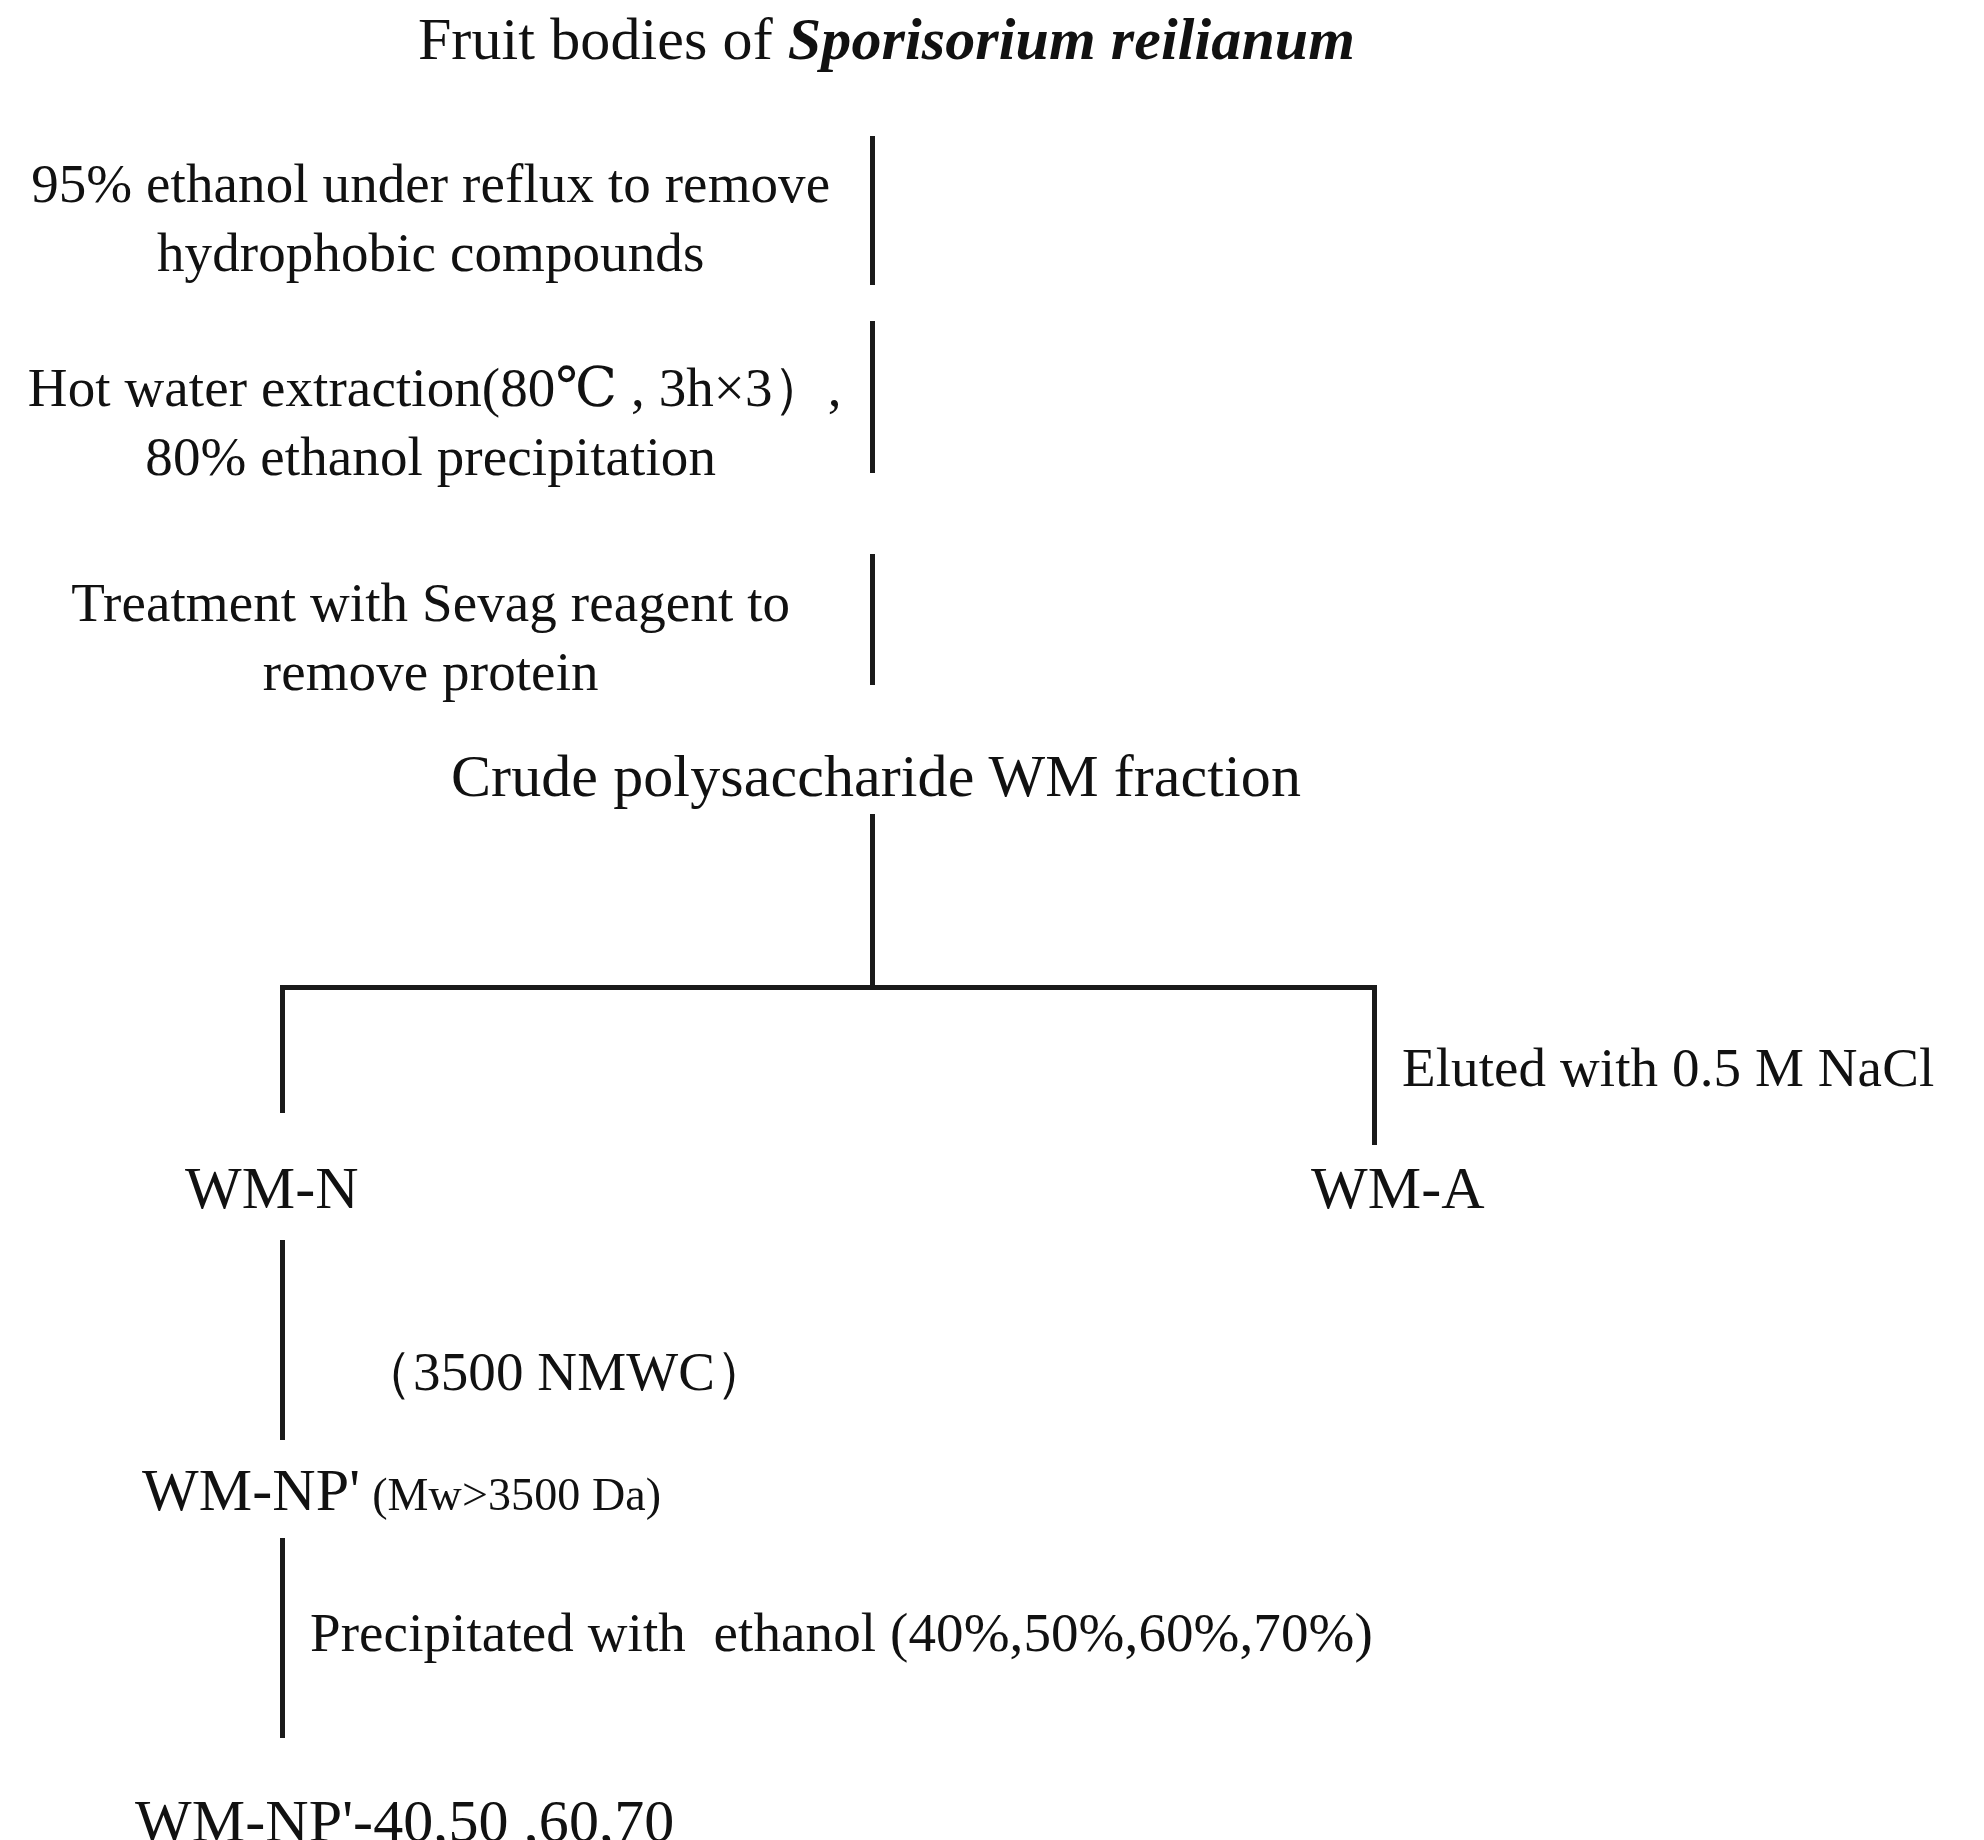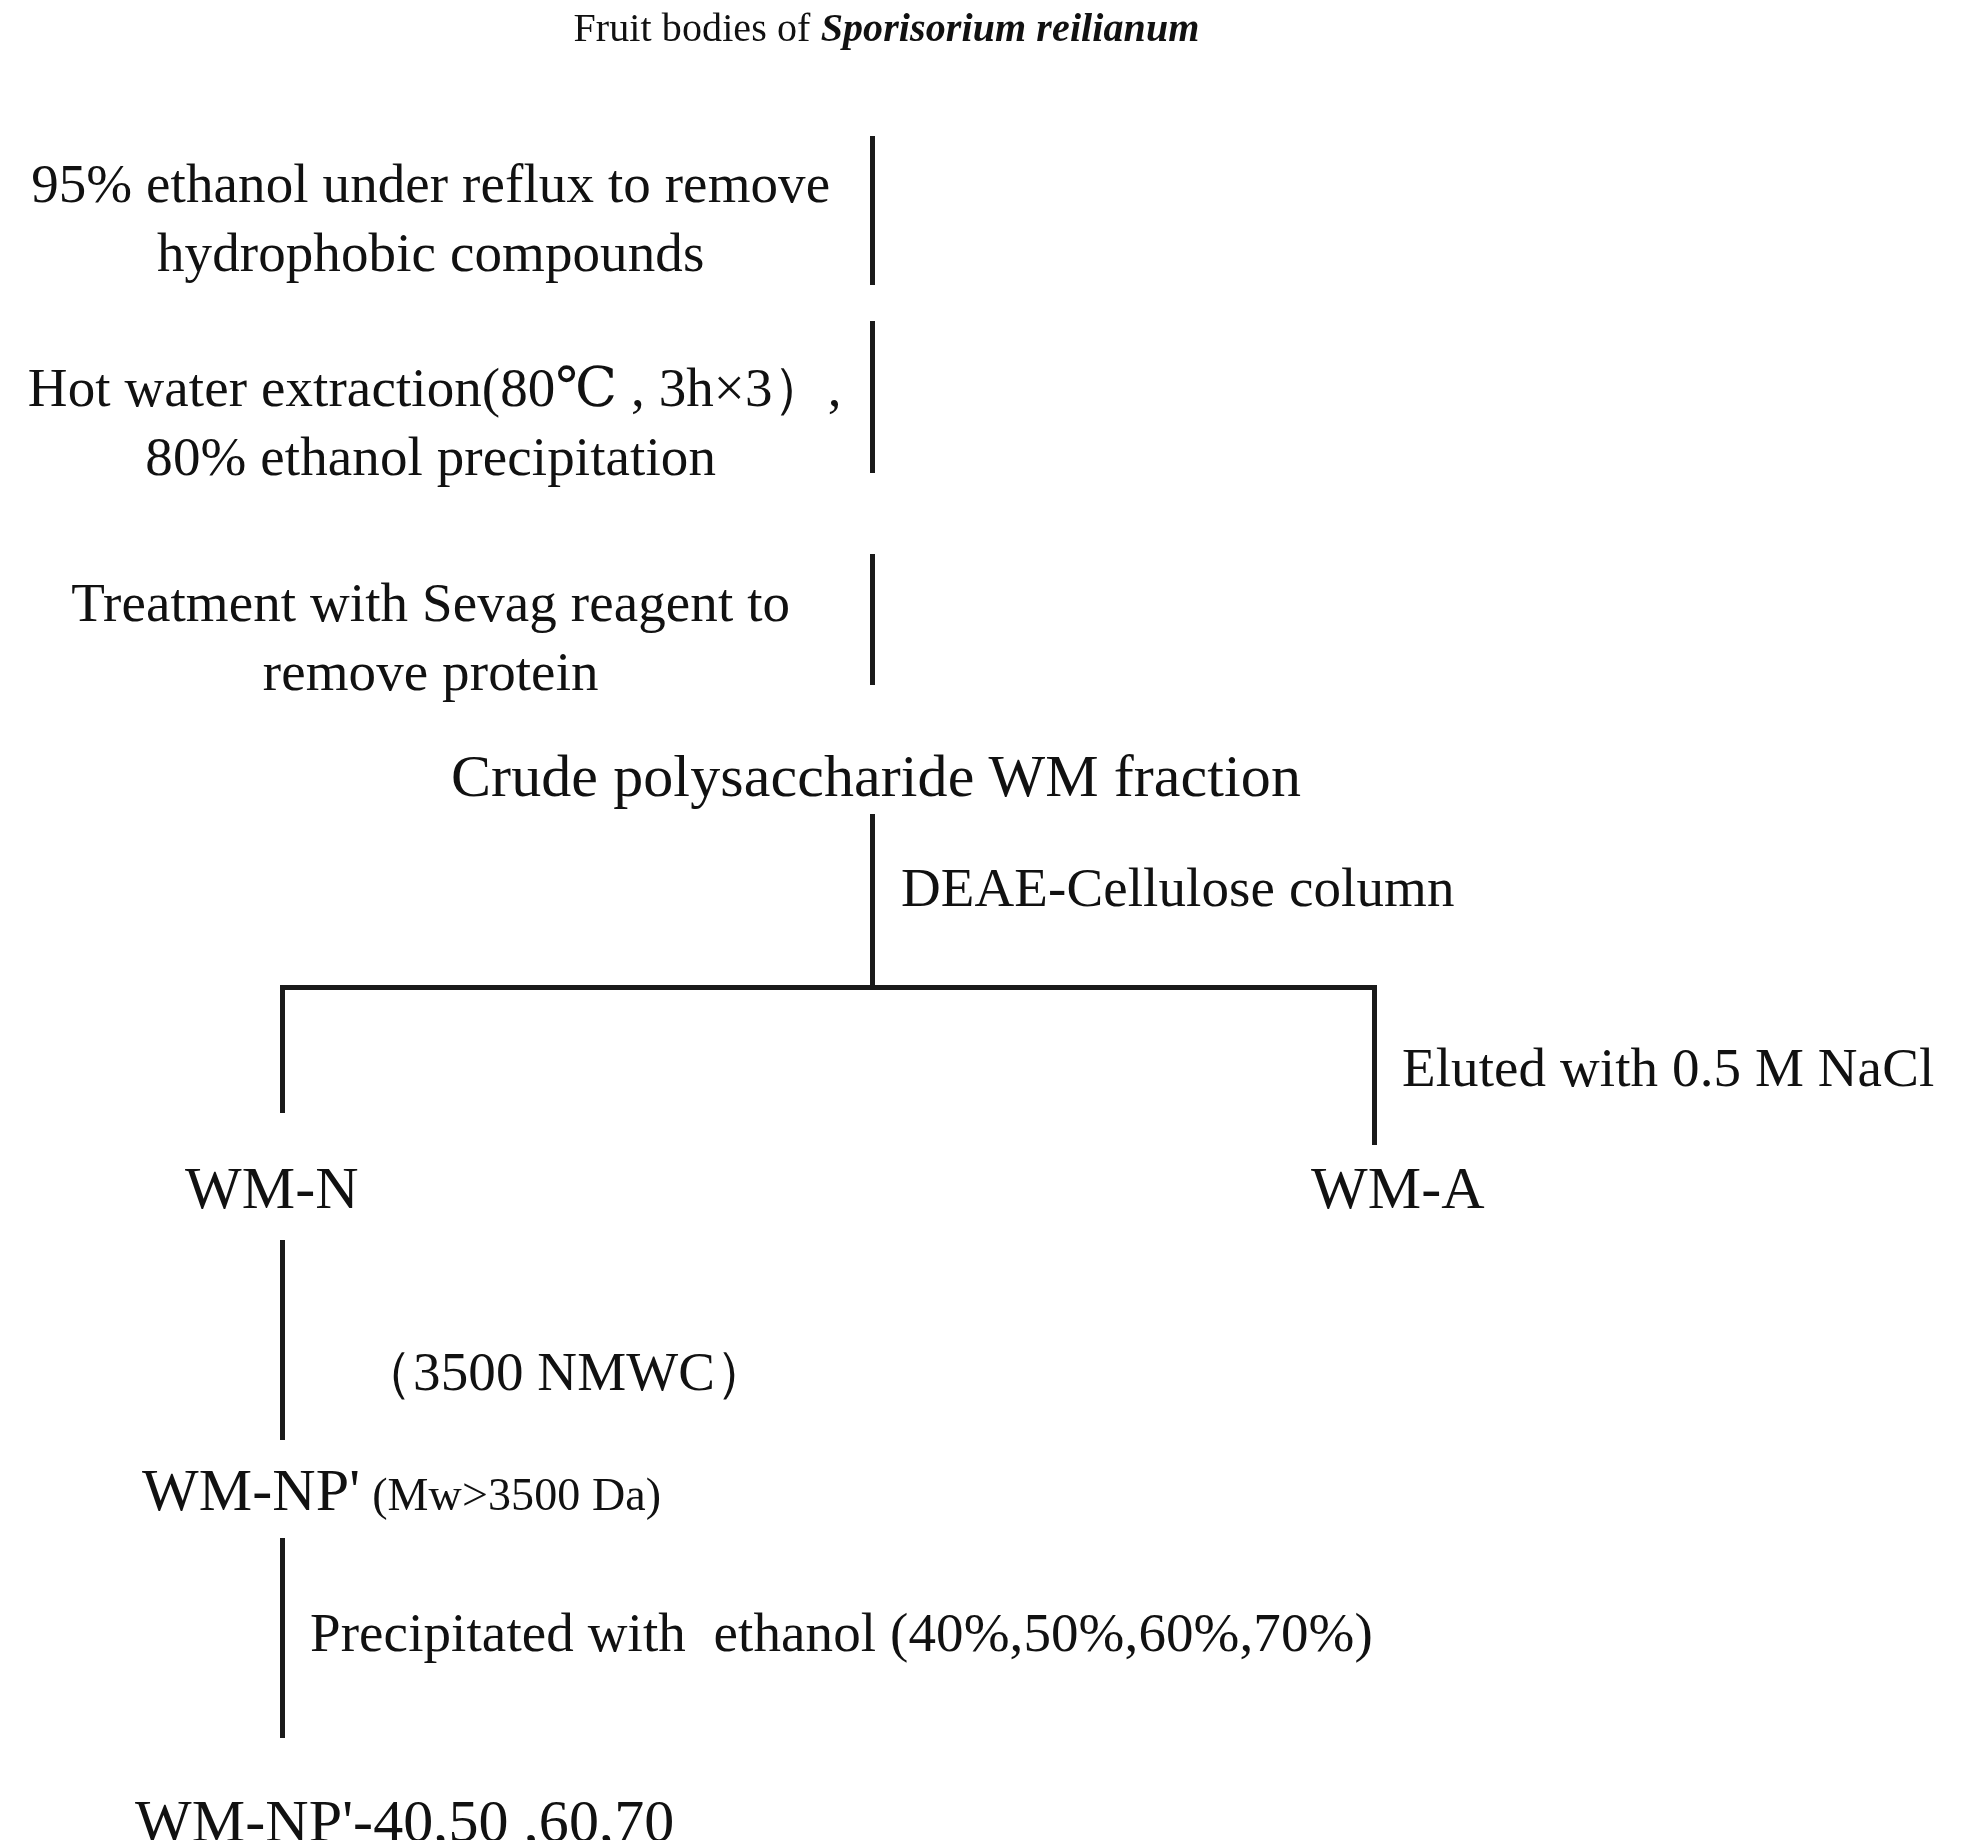--- a/index.html
+++ b/index.html
@@ -20,21 +20,21 @@
     position: absolute;
     white-space: pre;
     color: #111111;
     line-height: 1.18;
     letter-spacing: 0.1px;
   }
   .ctr {
     text-align: center;
   }
   .title {
-    font-size: 40px;
+    font-size: 60px;
   }
   .title .sp {
     font-style: italic;
     font-weight: bold;
   }
   .step {
     font-size: 55px;
   }
   .node {
     font-size: 60px;
@@ -76,21 +76,20 @@
 
   <div class="vline" style="left:870px; top:554px; height:131px;"></div>
 
   <div class="txt step ctr" style="left:7.2px; top:640px; width:847px;">remove protein</div>
   <div class="txt step ctr" style="left:7.2px; top:571px; width:847px;">Treatment with Sevag reagent to</div>
 
   <div class="txt node ctr" style="left:251px; top:741px; width:1250px;">Crude polysaccharide WM fraction</div>
 
   <div class="vline" style="left:870px; top:814px; height:176px;"></div>
 
-  <div class="txt step" style="left:901px; top:856px;">DEAE-Cellulose column</div>
 
   <div class="hline" style="left:280px; top:985px; width:1097px;"></div>
 
   <div class="vline" style="left:280px; top:985px; height:128px;"></div>
 
 
   <div class="vline" style="left:1372px; top:985px; height:160px;"></div>
 
   <div class="txt step" style="left:1402px; top:1036px;">Eluted with 0.5 M NaCl</div>
 

